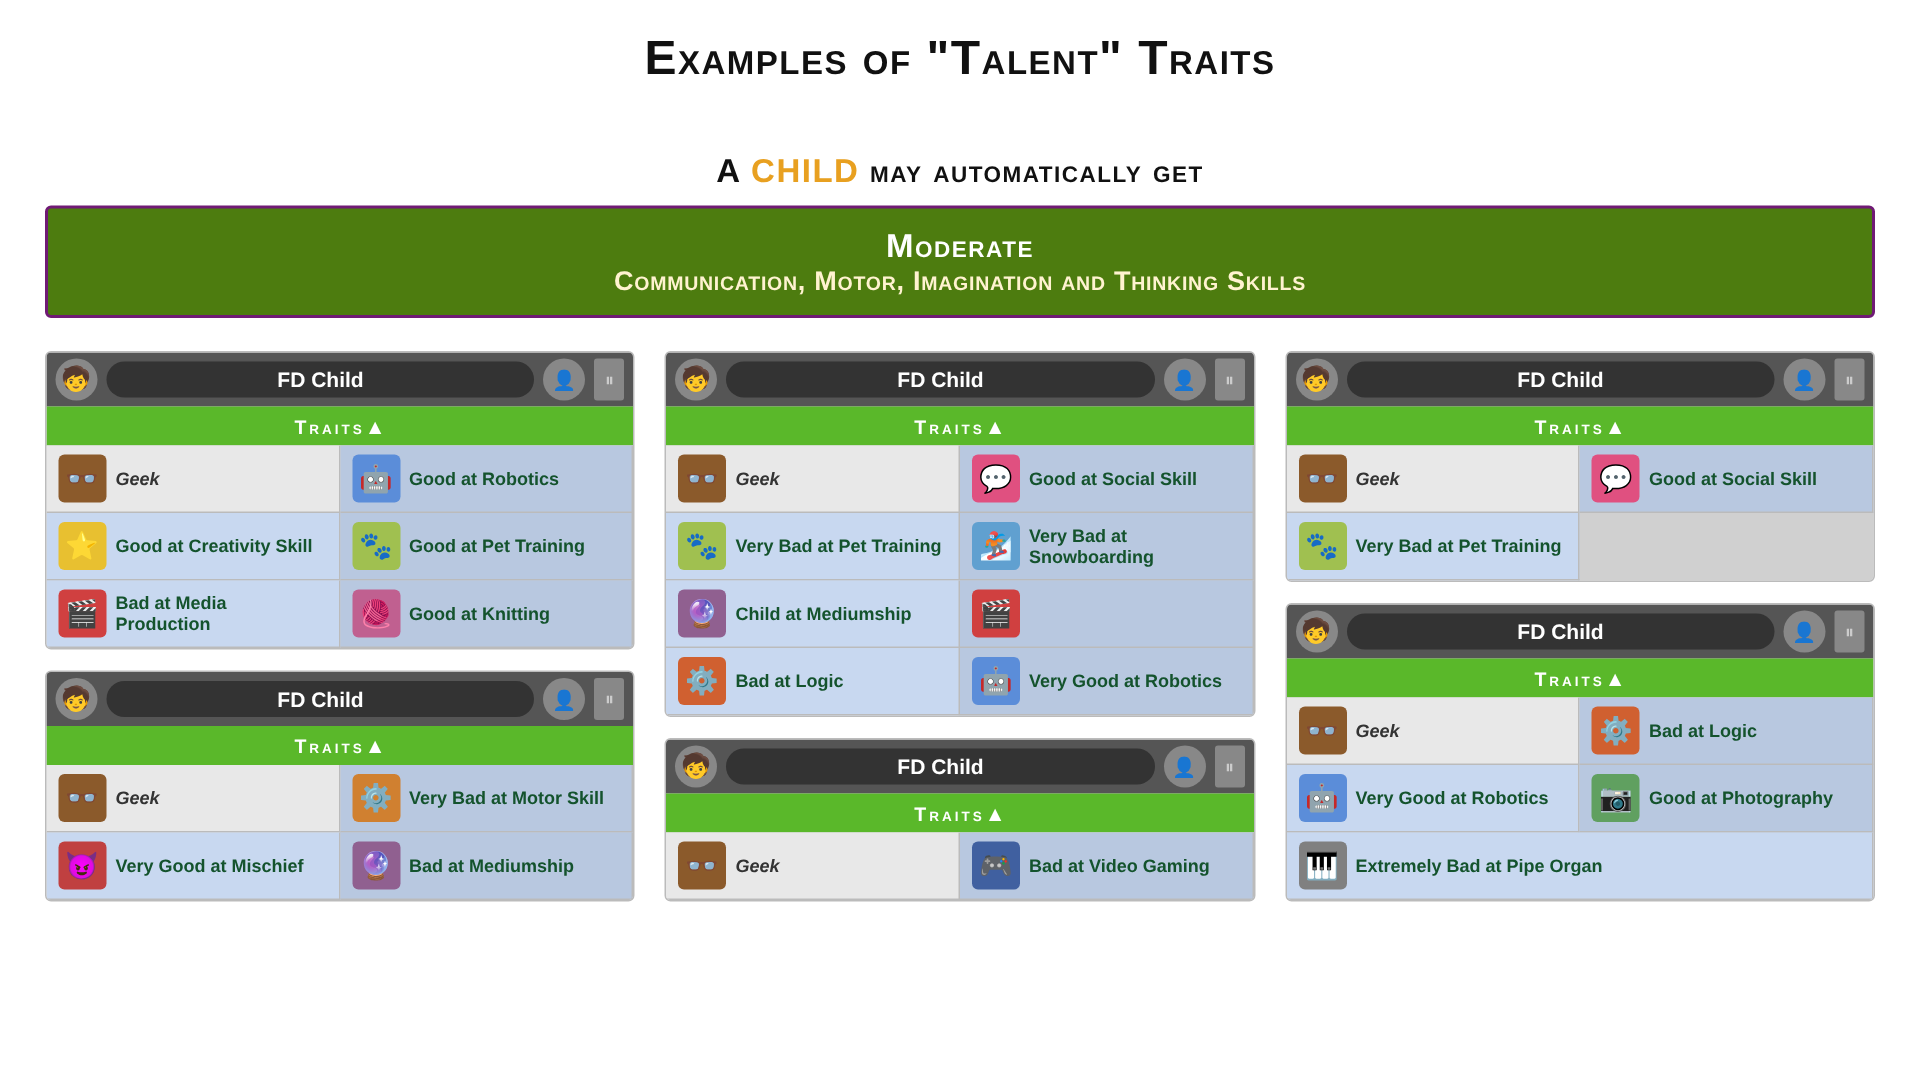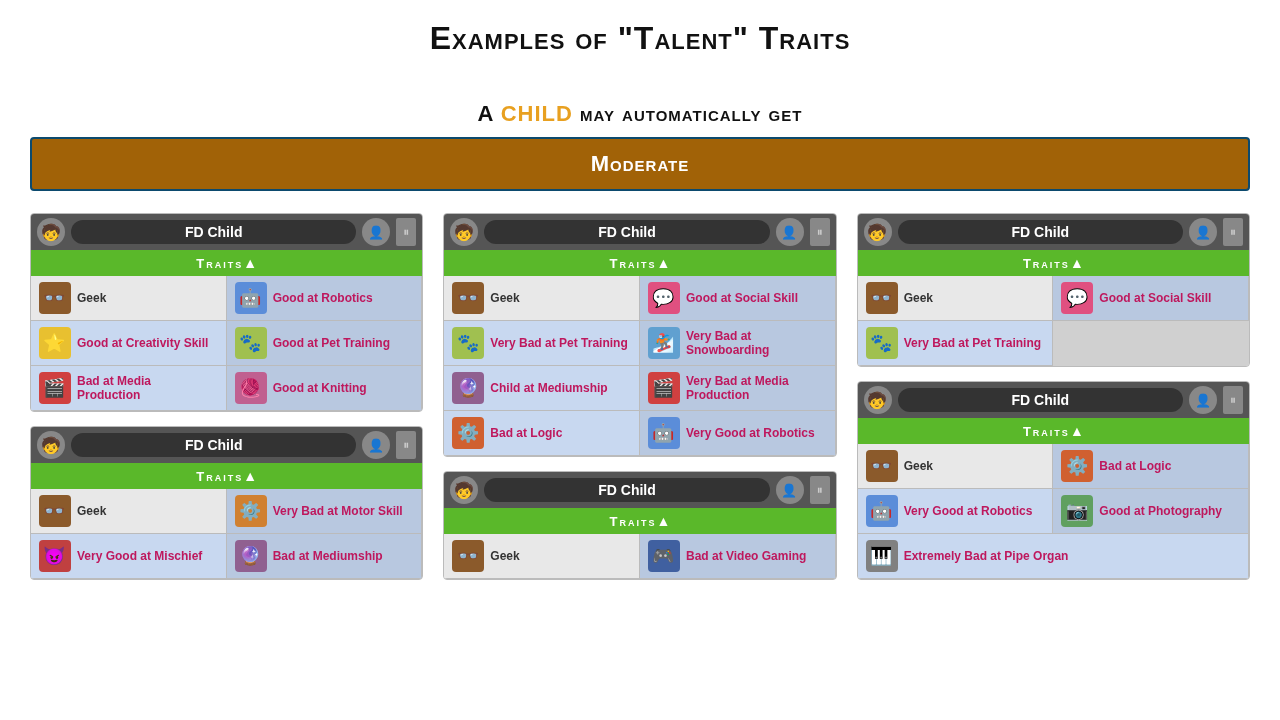--- a/index.html
+++ b/index.html
@@ -42,22 +42,22 @@
       font-size: 22px;
       font-weight: 900;
       font-variant: small-caps;
       letter-spacing: 1px;
       color: #111;
       margin-bottom: 14px;
     }
 
     
     .banner {
-      background: #a16207;
-      border: 2px solid #0c4a6e;
+      background: #4d7c0f;
+      border: 2px solid #701a75;
       border-radius: 4px;
       padding: 12px 20px;
       text-align: center;
       margin-bottom: 22px;
     }
     .banner-top {
       font-size: 22px;
       font-weight: 900;
       font-variant: small-caps;
       color: #fff;
@@ -190,25 +190,26 @@
       background: #aaa;
       display: flex;
       align-items: center;
       justify-content: center;
       font-size: 18px;
       overflow: hidden;
     }
     .trait-text {
       font-size: 12px;
       font-weight: 700;
-      color: #be185d;
+      color: #14532d;
       line-height: 1.2;
     }
     .trait-text.dark {
       color: #333;
+      font-style: italic;
     }
 
     
     .icon-geek { background: #8b5a2b; }
     .icon-robotics { background: #5b8dd9; }
     .icon-creativity { background: #e8c030; }
     .icon-pet { background: #a0c050; }
     .icon-media { background: #d04040; }
     .icon-knitting { background: #c06090; }
     .icon-social { background: #e05080; }
@@ -228,20 +229,21 @@
 
   <div class="header">
     <div class="title">Examples of "Talent" Traits</div>
     <div class="subtitle">
       <span>A </span><span style="color:#e8a020;">CHILD</span><span> may automatically get</span>
     </div>
   </div>
 
   <div class="banner">
     <div class="banner-top">Moderate</div>
+    <div class="banner-bottom">Communication, Motor, Imagination and Thinking Skills</div>
   </div>
 
   <div style="display: grid; grid-template-columns: 1fr 1fr 1fr; gap: 16px 20px;">
 
     <div style="display: flex; flex-direction: column; gap: 14px;">
 
       <div class="card">
         <div class="card-header">
           <div class="card-icon-person">🧒</div>
           <div class="card-title-bar">FD Child</div>
@@ -342,21 +344,20 @@
           <div class="trait-item talent">
             <div class="trait-icon icon-snowboard">🏂</div>
             <span class="trait-text">Very Bad at Snowboarding</span>
           </div>
           <div class="trait-item talent">
             <div class="trait-icon icon-mediumship">🔮</div>
             <span class="trait-text">Child at Mediumship</span>
           </div>
           <div class="trait-item talent">
             <div class="trait-icon icon-media">🎬</div>
-            <span class="trait-text">Very Bad at Media Production</span>
           </div>
           <div class="trait-item talent">
             <div class="trait-icon icon-logic">⚙️</div>
             <span class="trait-text">Bad at Logic</span>
           </div>
           <div class="trait-item talent">
             <div class="trait-icon icon-robotics">🤖</div>
             <span class="trait-text">Very Good at Robotics</span>
           </div>
         </div>

